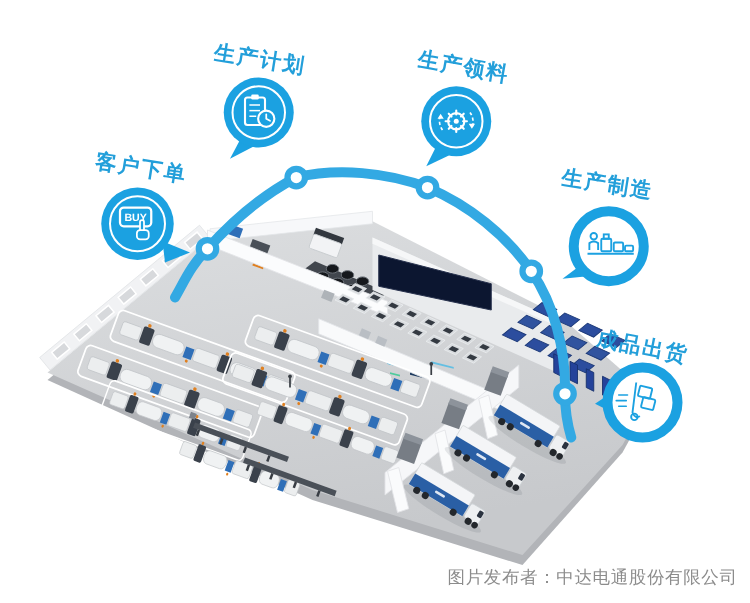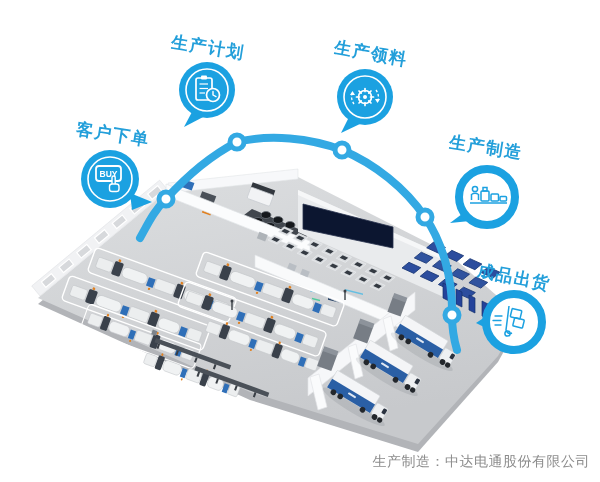--- a/index.html
+++ b/index.html
@@ -338,15 +338,15 @@
     </g>
   </g>
 </svg>
 
 <div class="step-label" style="left:51px;top:123px;transform:rotate(9deg);">客户下单</div>
 <div class="step-label" style="left:146px;top:36px;transform:rotate(9deg);">生产计划</div>
 <div class="step-label" style="left:309px;top:42px;transform:rotate(10deg);">生产领料</div>
 <div class="step-label" style="left:424px;top:136px;transform:rotate(9deg);">生产制造</div>
 <div class="step-label" style="left:452px;top:266px;transform:rotate(11deg);">成品出货</div>
 
-<div class="caption">生产制造：中达电通股份有限公司</div>
+<div class="caption">图片发布者：中达电通股份有限公司</div>
 
 </div>
 
 </body></html>

